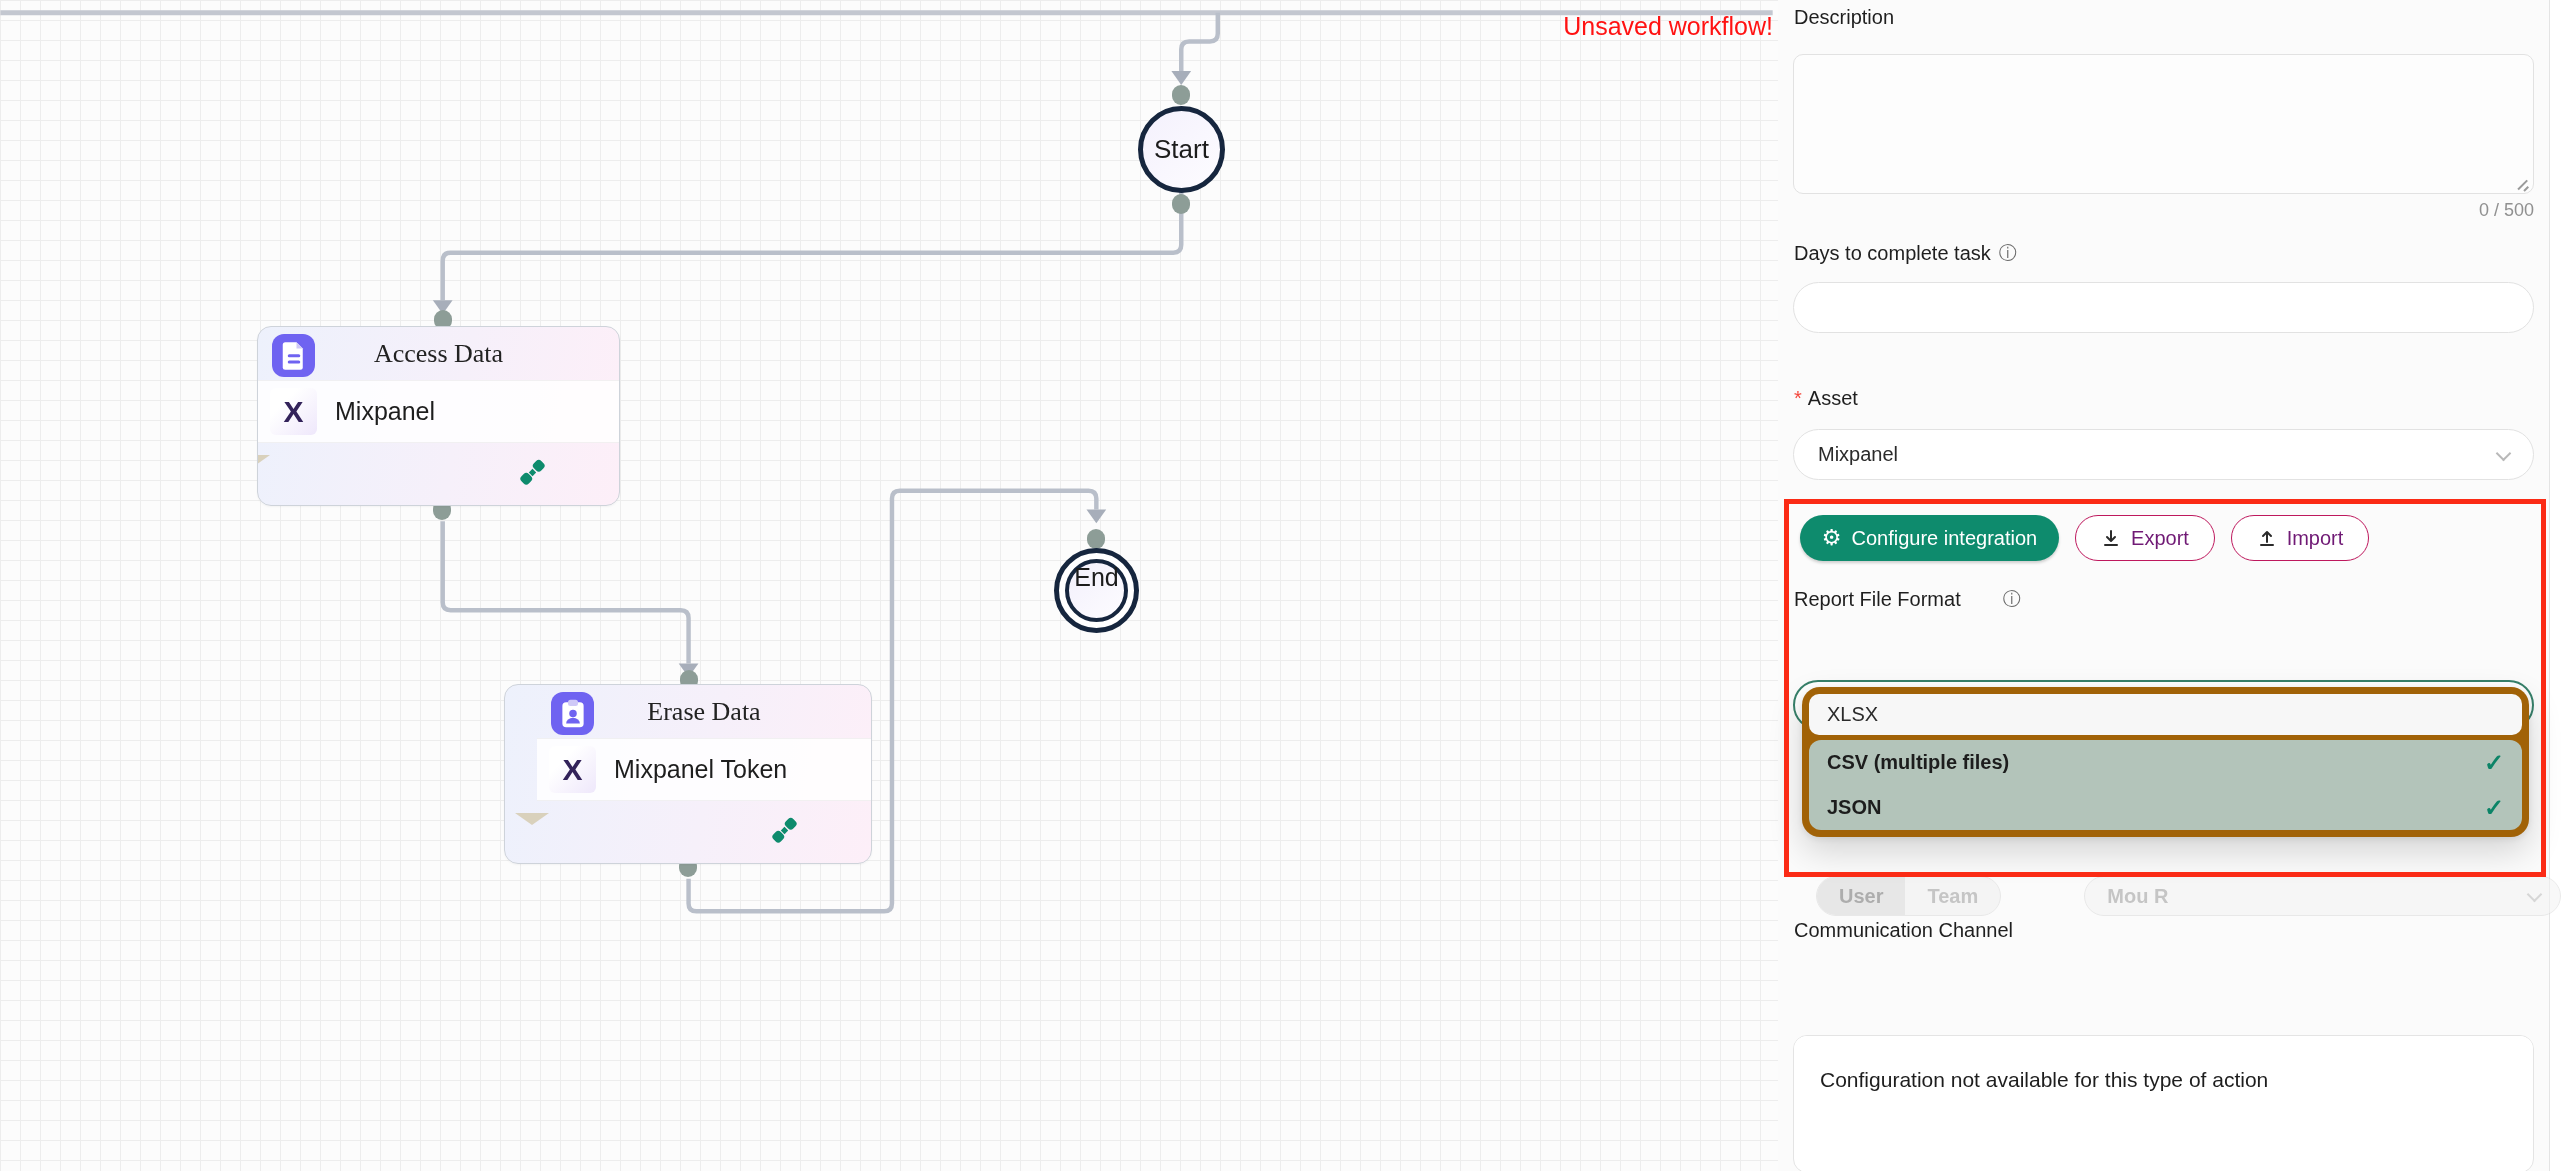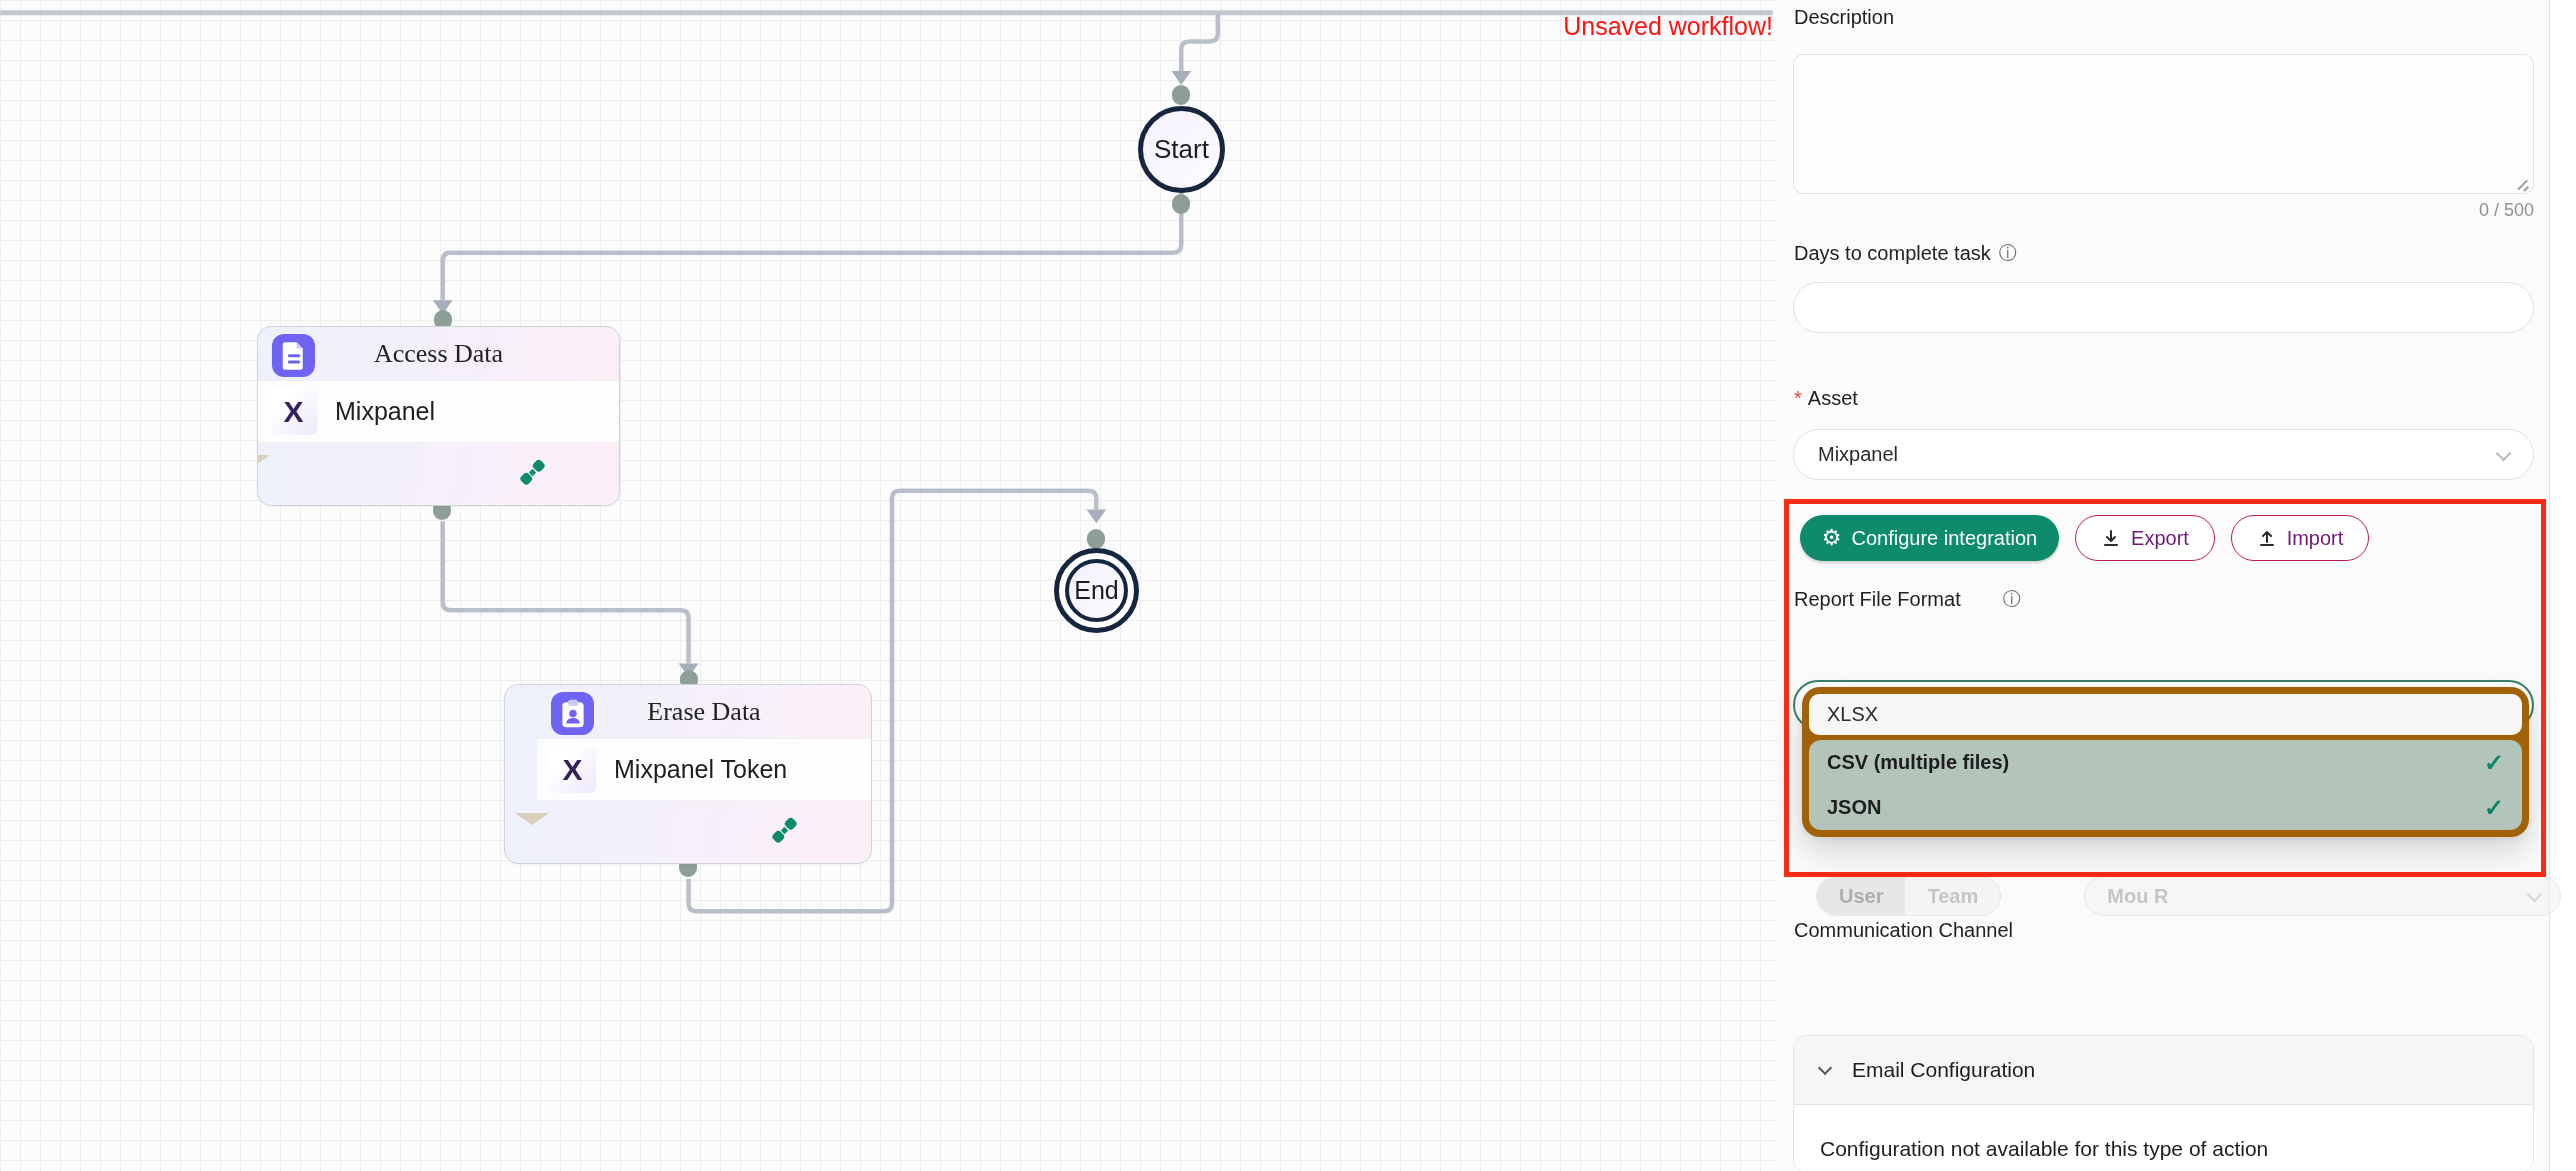--- a/index.html
+++ b/index.html
@@ -16,21 +16,21 @@
 
   
   .handle{background:#8d9d97;width:18px;height:20px;border-radius:9px;}
   .circle-node{border:5px solid #16263e;border-radius:50%;
     background:linear-gradient(135deg,#f4f1fd 0%,#fdfcff 100%);
     display:flex;align-items:center;justify-content:center;font-size:26px;color:#1c1c1c;}
   .end-outer{border:5px solid #16263e;border-radius:50%;background:#fff;
     display:flex;align-items:center;justify-content:center;}
   .end-inner{width:63px;height:63px;border:4px solid #16263e;border-radius:50%;
     background:linear-gradient(135deg,#f3f0fc,#fdfcff);
-    display:flex;align-items:center;justify-content:center;font-size:25px;color:#1c1c1c;}
+    display:flex;align-items:flex-start;justify-content:center;font-size:25px;color:#1c1c1c;}
 
   .flow-node{border:1.5px solid #ced3da;border-radius:14px;overflow:hidden;
     background:linear-gradient(100deg,#edf1fc 0%,#f6f0fa 55%,#fdeff8 100%);
     box-shadow:0 1px 2px rgba(0,0,0,.04);}
   .node-header{position:relative;height:53px;}
   .node-title{position:absolute;left:0;right:0;top:0;height:53px;display:flex;align-items:center;justify-content:center;
     font-size:26px;color:#222;font-family:Liberation Serif, serif;}
   .node-type-icon{position:absolute;left:14px;top:7px;width:43px;height:43px;border-radius:12px;background:#6f63f1;
     display:flex;align-items:center;justify-content:center;}
   .node-mid{height:63px;background:rgba(255,255,255,.85);border-top:1px solid rgba(0,0,0,.05);
@@ -321,24 +321,20 @@
       </span>
       <span>Email</span>
       <span class="chev"></span>
     </div>
     <div class="abs select-pill" style="left:427px;top:960px;width:329px;">
       <span>default</span>
       <span class="chev"></span>
     </div>
 
     <div class="abs collapse" style="left:15px;top:1035px;width:741px;height:138px;">
-      <div class="collapse-head">
-        <span class="chev2"></span>
-        <span class="collapse-title">Email Configuration</span>
-      </div>
       <div class="collapse-body">Configuration not available for this type of action</div>
     </div>
 
     <div class="abs vline" style="left:771px;top:0;height:1171px;"></div>
     <div class="abs" style="left:772px;top:0;width:26px;height:1171px;background:#fff;"></div>
   </div>
 
 </div>
 
 

